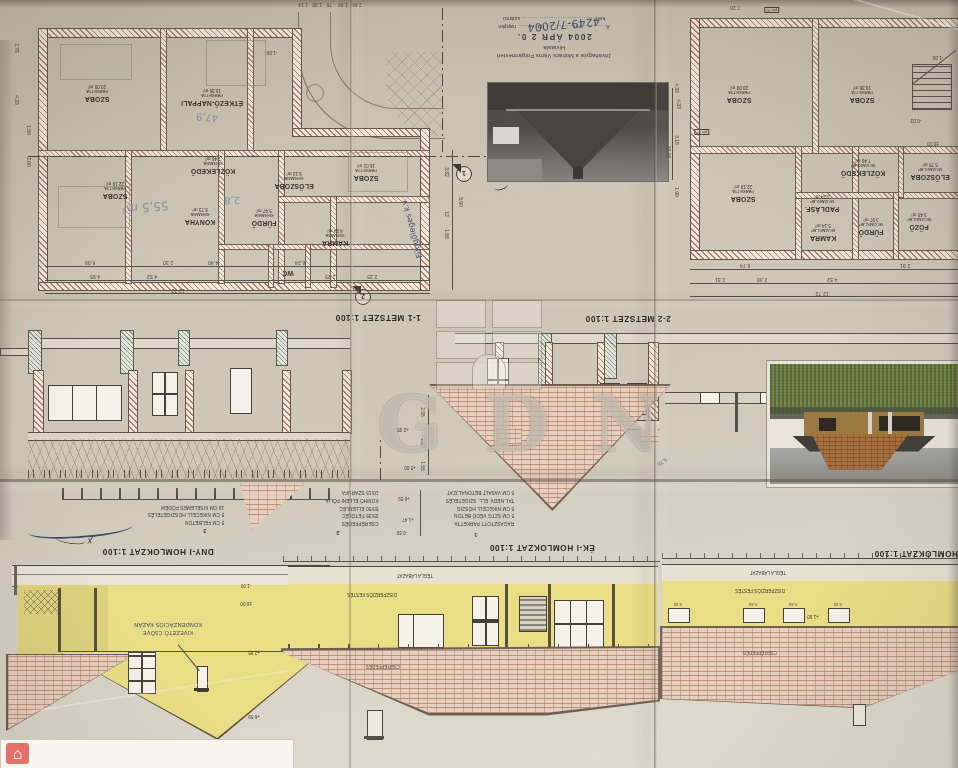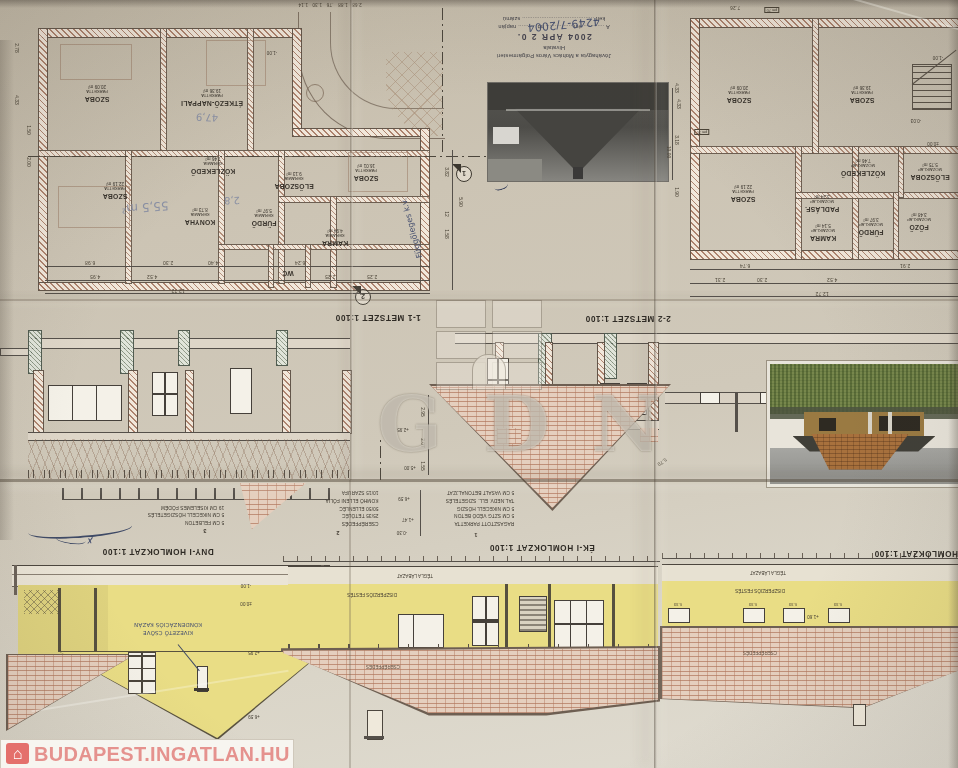--- a/index.html
+++ b/index.html
@@ -484,16 +484,15 @@
   <div class="fold" style="left:0;top:479px;width:958px;height:3px;background:rgba(85,75,62,.5);box-shadow:0 5px 9px rgba(255,255,248,.3),0 -6px 9px rgba(90,80,66,.25);"></div>
   <div class="fold" style="left:0;top:0;width:958px;height:768px;background:radial-gradient(ellipse at 48% 58%,transparent 55%,rgba(70,62,52,.16) 100%);"></div>
   <div class="fold" style="left:0;top:0;width:958px;height:8px;background:linear-gradient(180deg,rgba(60,52,44,.4),transparent);"></div>
   <div class="fold" style="left:948px;top:0;width:10px;height:768px;background:linear-gradient(270deg,rgba(70,62,52,.3),transparent);"></div>
   <div class="fold" style="left:0;top:40px;width:14px;height:500px;background:linear-gradient(90deg,rgba(70,62,52,.25),transparent);"></div>
   <div class="fold" style="left:820px;top:20px;width:220px;height:1.5px;background:rgba(255,255,250,.3);transform:rotate(16deg);"></div>
   <div class="fold" style="left:30px;top:690px;width:260px;height:1.5px;background:rgba(255,255,250,.28);transform:rotate(-9deg);"></div>
 
   <div class="logobar" style="left:0;top:739px;width:292px;height:28px;z-index:50;">
     <span class="a" style="left:5px;top:3px;width:23px;height:21px;background:#e4706c;border-radius:3px;display:flex;align-items:center;justify-content:center;color:#fff;font-size:16px;line-height:1;">⌂</span>
-    <span class="logotext" style="margin-left:33px;">BUDAPEST.INGATLAN.HU</span>
   </div>
 
 </div>
 
 </body></html>

